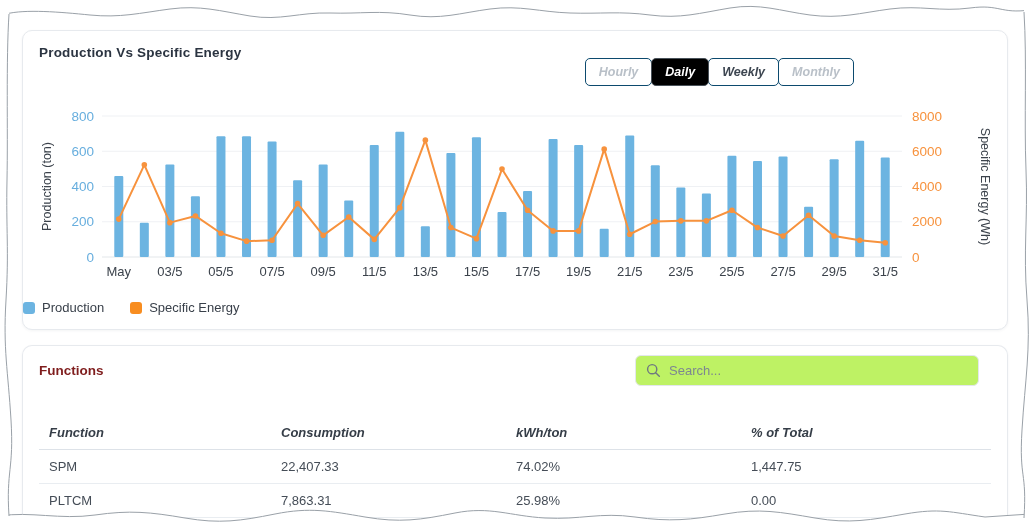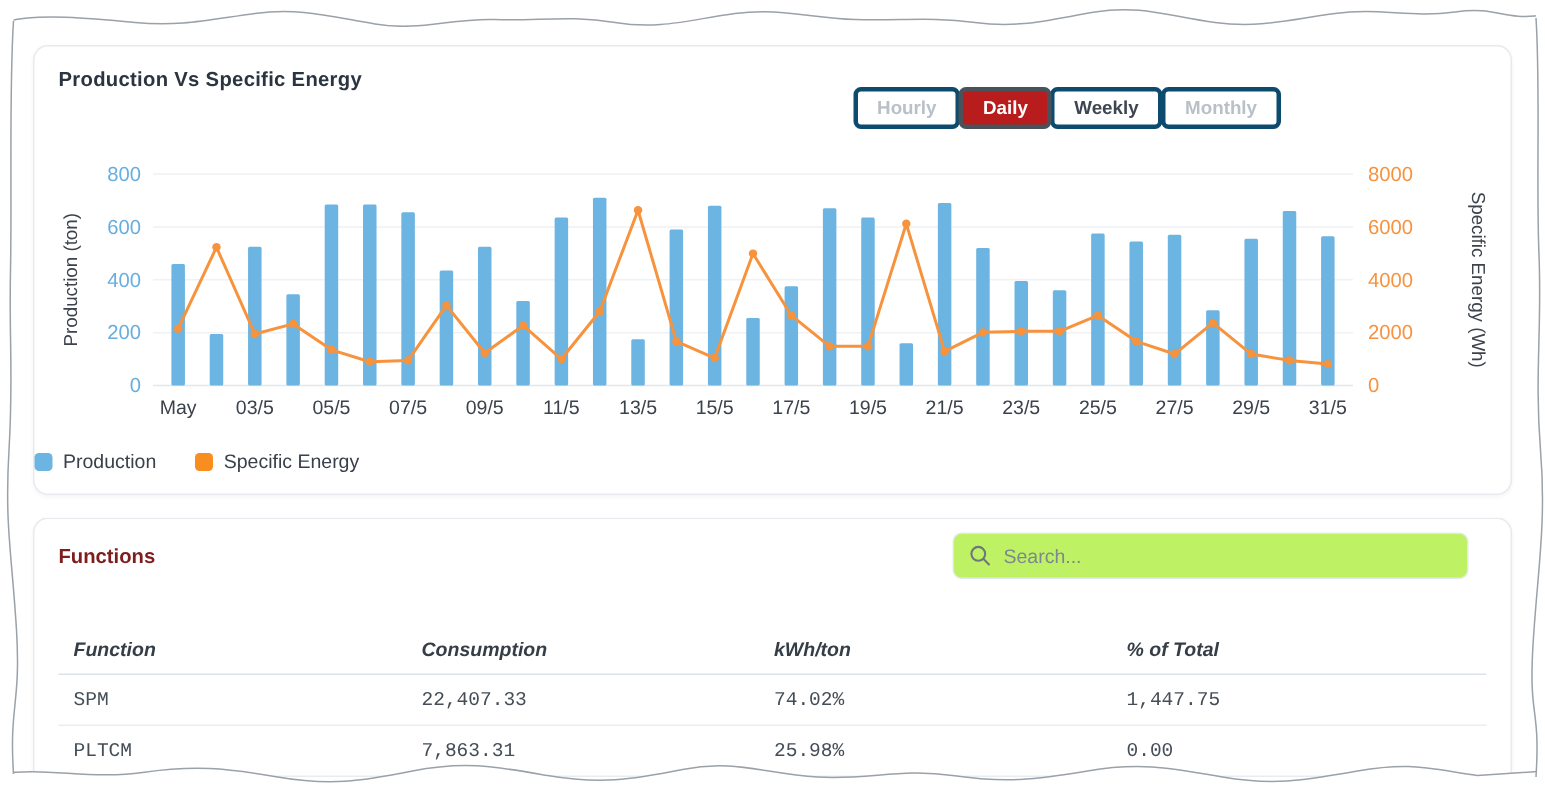--- a/index.html
+++ b/index.html
@@ -10,25 +10,25 @@
   .card { position:absolute; left:22px; width:986px; background:#fff;
           border:1px solid #e7eaee; border-radius:10px;
           box-shadow:0 1px 3px rgba(20,30,50,0.05); }
   .chart-card { top:30px; height:300px; }
   .functions-card { top:345px; height:182px; border-bottom:none; border-radius:10px 10px 0 0; }
 
   .chart-title { position:absolute; left:16px; top:14px; font-size:13.5px; font-weight:bold;
                  color:#2b3441; letter-spacing:.2px;text-align:right; }
 
   .range-group { position:absolute; top:27px; right:153px; display:flex; }
-  .range-btn { height:28px; padding:0 13px; background:#fff; border:3px solid #0c4a6e;
+  .range-btn { height:28px; padding:0 13px; background:#fff; border:1px solid #0c4a6e;
                font-family:inherit; font-size:12.5px; font-weight:bold; color:#3d4651;
-               border-radius:5px; margin-left:-1px; cursor:pointer; }
+               border-radius:5px; margin-left:-1px; cursor:pointer;font-style:italic; }
   .range-btn.state-muted { color:#b9c0c8; }
-  .range-btn.state-active { background:#b91c1c; border-color:#49525a; color:#ffffff; z-index:1; }
+  .range-btn.state-active { background:#000000; border-color:#49525a; color:#ffffff; z-index:1; }
 
   .chart-wrap { position:absolute; left:10px; top:60px; width:966px; height:200px; }
   .chart-wrap svg text { font-family:"Liberation Sans","DejaVu Sans",sans-serif; }
 
   .legend { position:absolute; left:0; right:0; bottom:14px; display:flex;
             gap:26px; }
   .legend-item { display:flex; align-items:center; gap:7px; cursor:pointer; }
   .legend-swatch { width:12px; height:12px; border-radius:3px; display:inline-block; }
   .legend-label { font-size:13px; color:#39404a; }
 
@@ -40,21 +40,21 @@
                 display:flex; align-items:center; padding:0 10px; gap:8px; }
   .search-box input { border:none; outline:none; background:transparent; flex:1;
                       font-family:inherit; font-size:13px; color:#3d4651; }
   .search-box input::placeholder { color:#7d8691; }
 
   .tbl { padding:0 16px; margin-top:20px; }
   .t-head, .t-row { display:grid; grid-template-columns:242px 235px 235px 1fr;
                     align-items:center; }
   .t-head { height:34px; border-bottom:1px solid #dde2e8; }
   .t-head .cell { font-size:13px; font-weight:bold; color:#353d47;font-style:italic; }
-  .t-row { height:34px; border-bottom:1px solid #e9edf1;font-family:Liberation Mono, monospace; }
+  .t-row { height:34px; border-bottom:1px solid #e9edf1; }
   .t-row .cell { font-size:13px; color:#454d57; }
   .cell:first-child { padding-left:10px; }
 
   .torn { position:absolute; pointer-events:none; }
 </style>
 </head>
 <body>
 
 <div class="stage">
 

